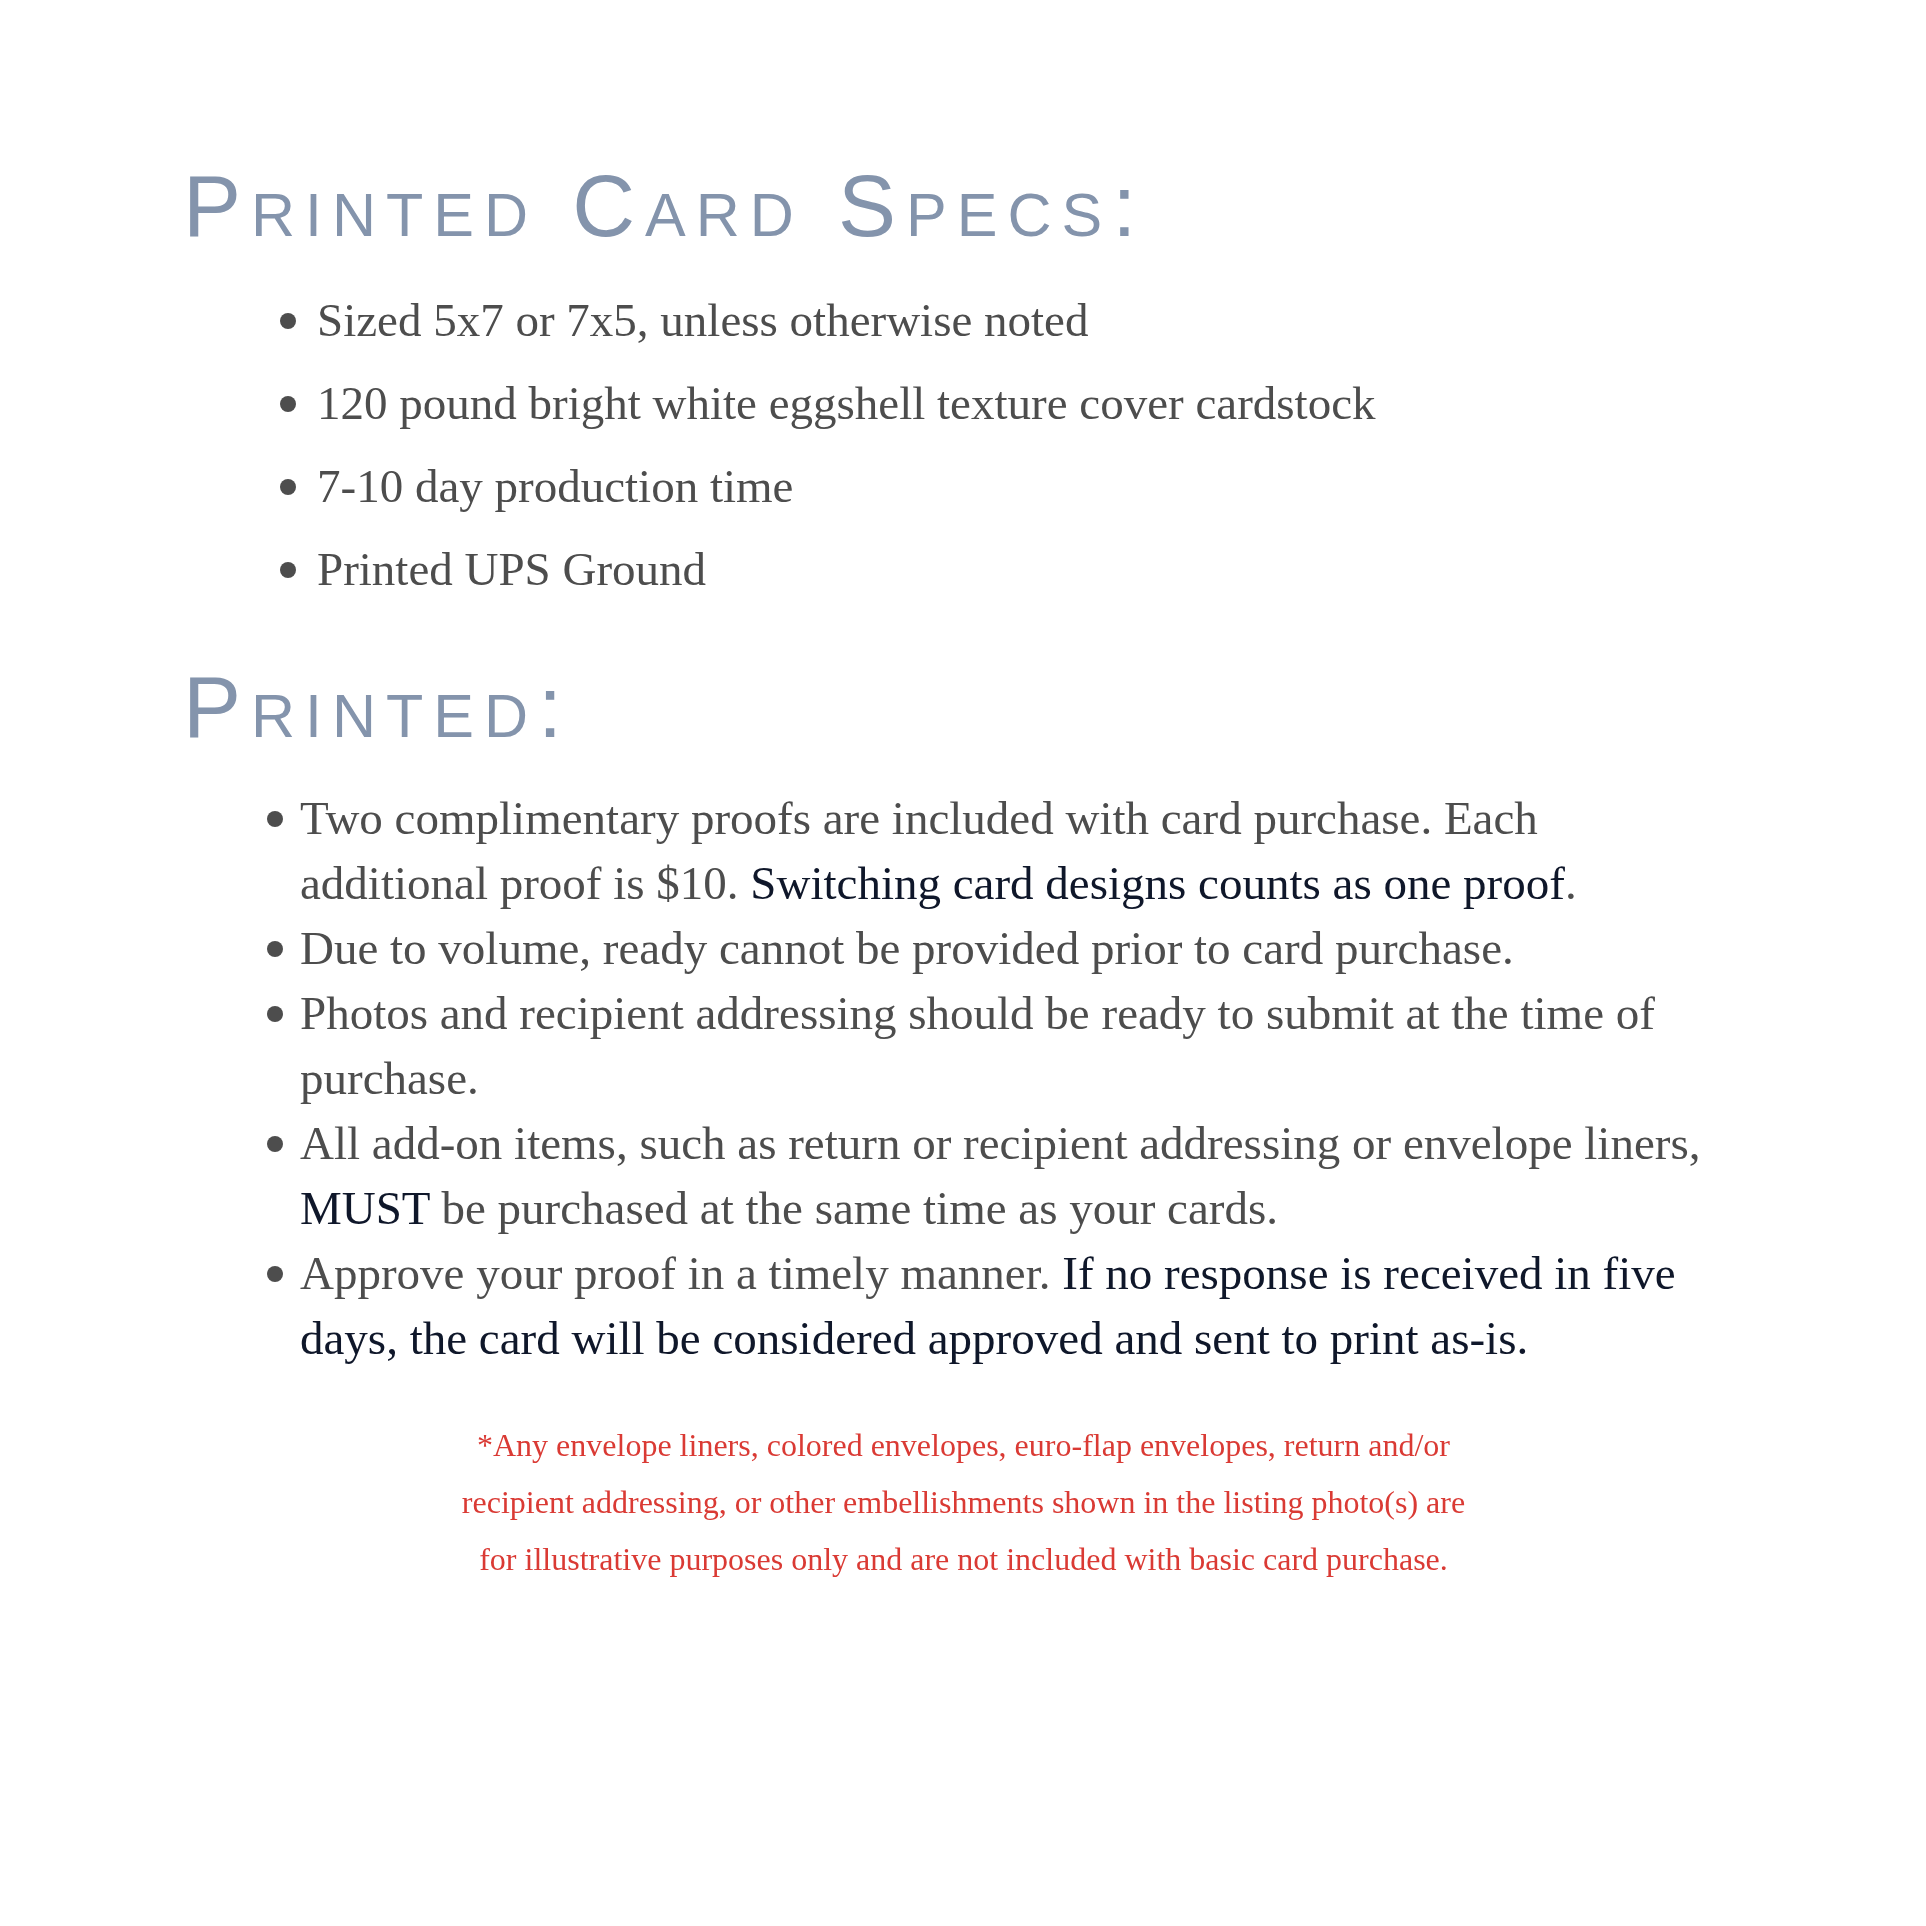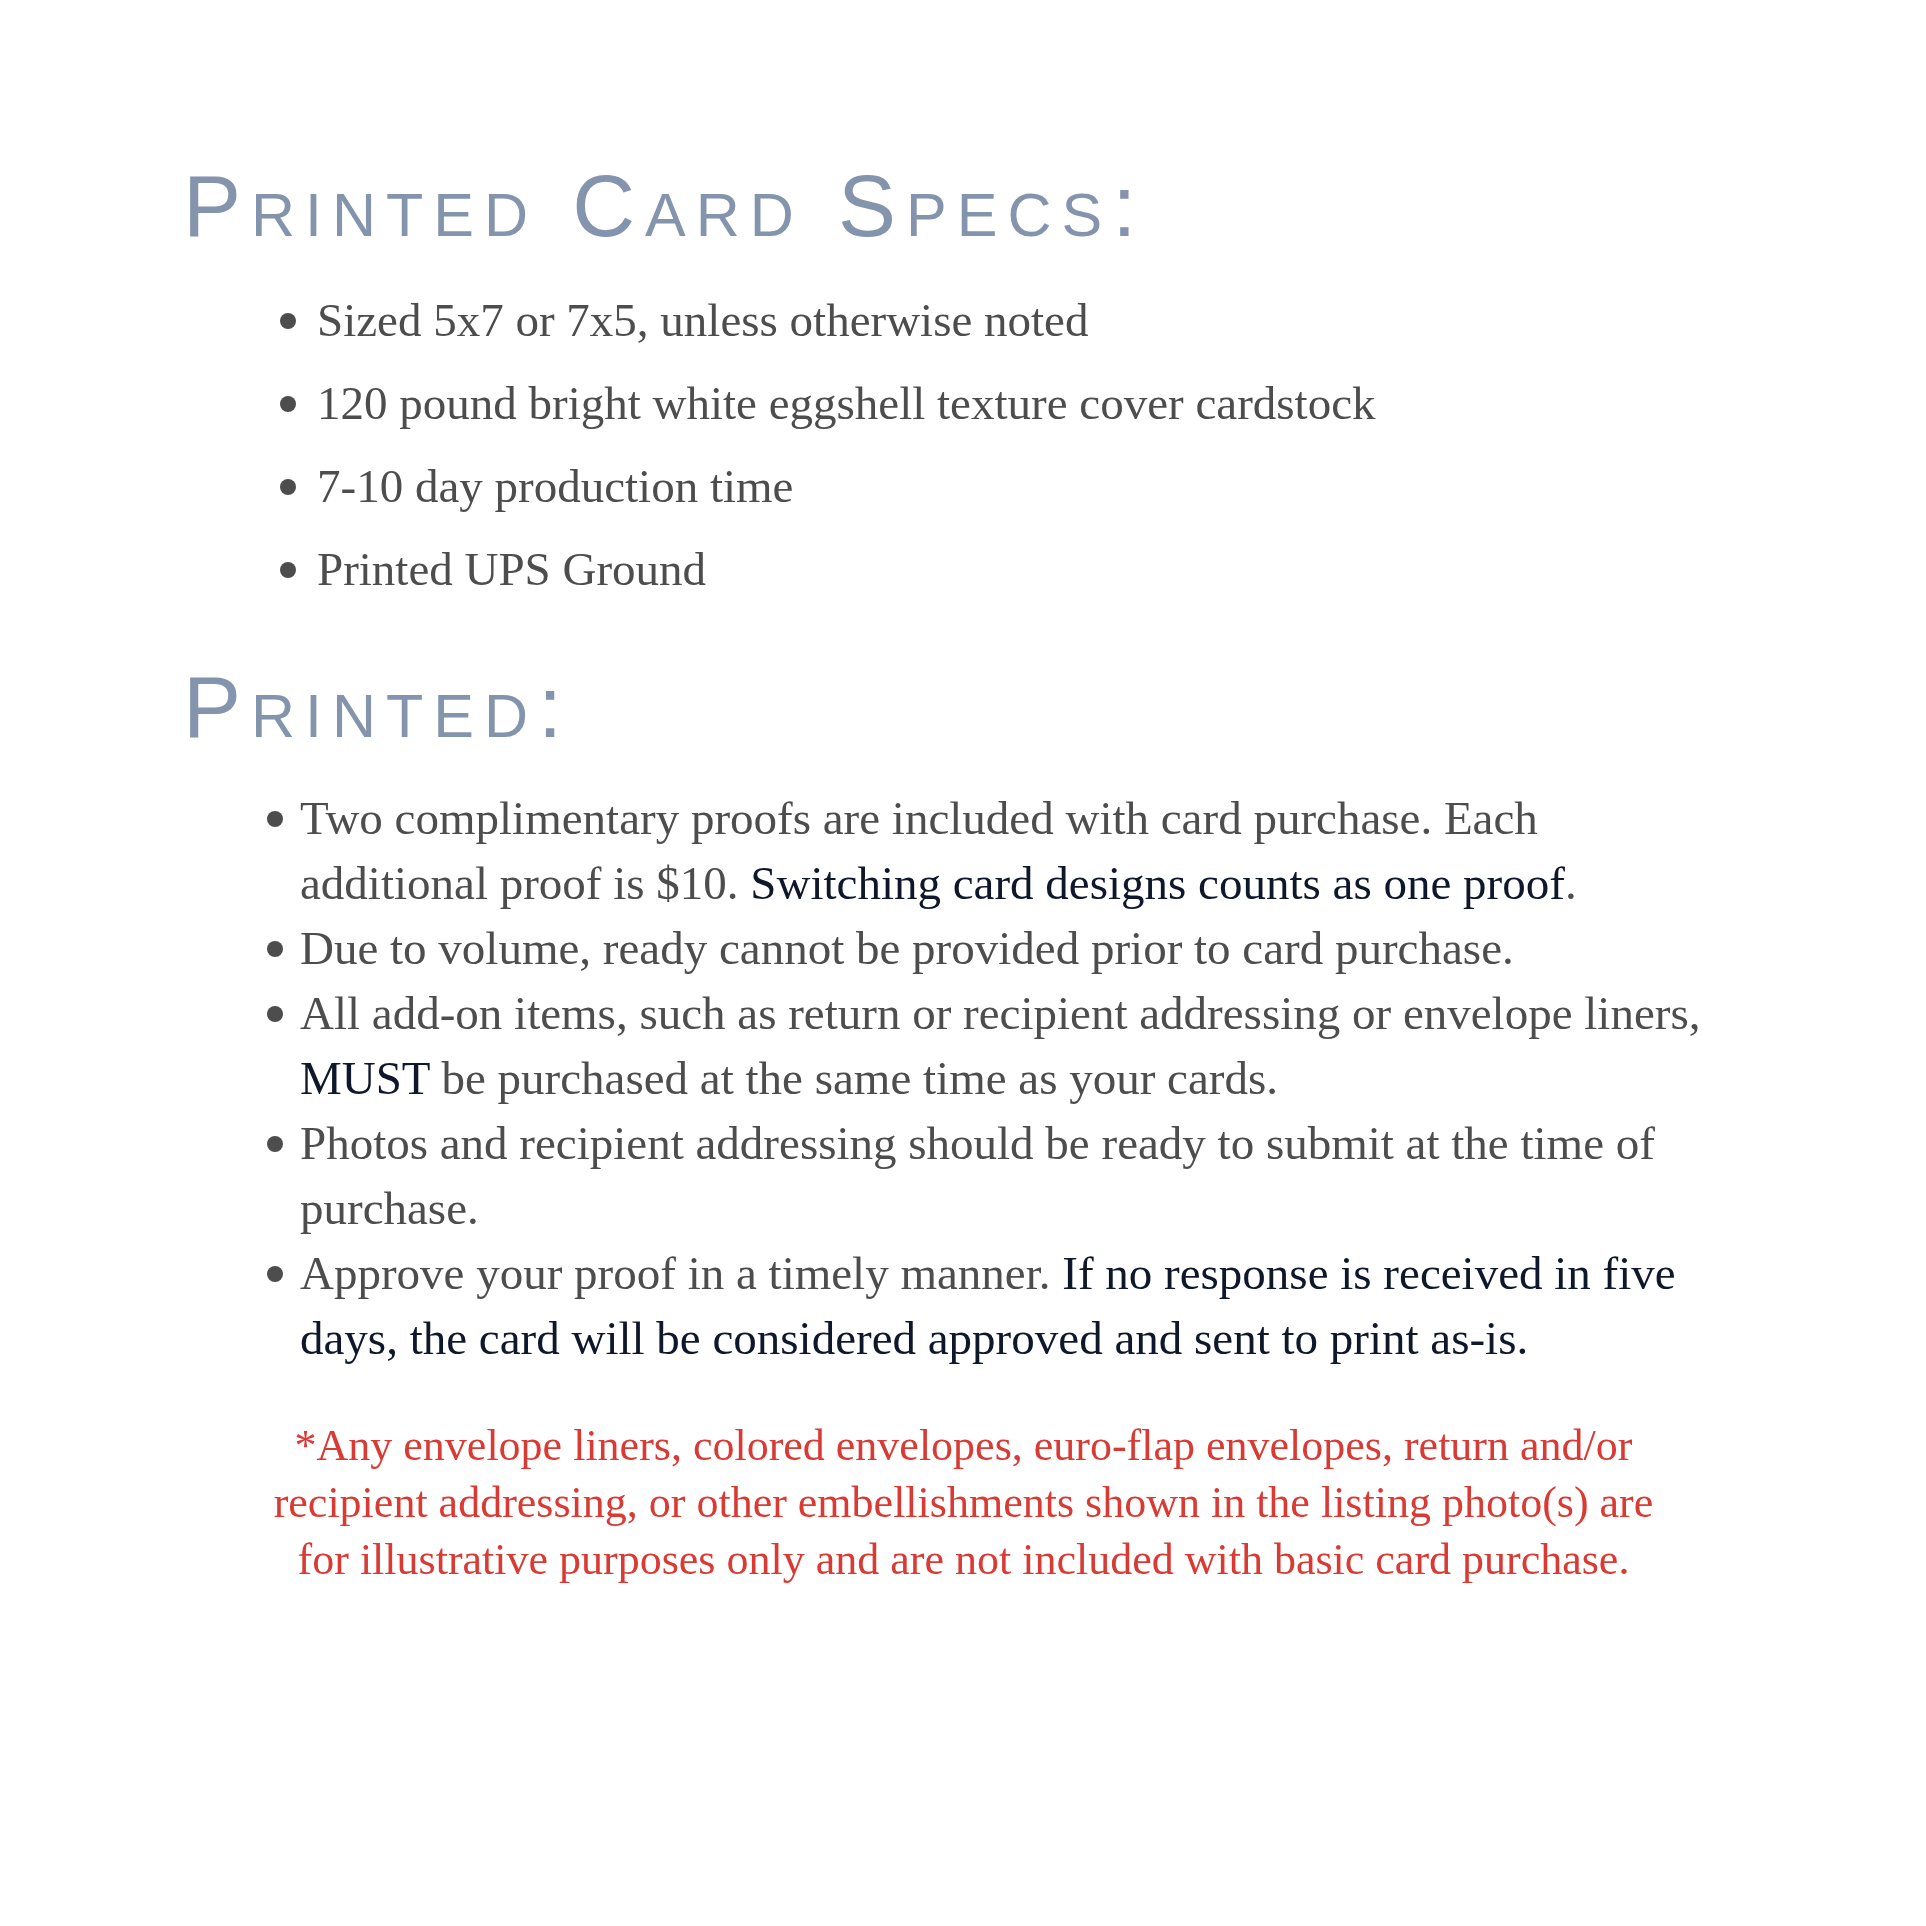--- a/index.html
+++ b/index.html
@@ -72,21 +72,21 @@
   ul.specs .bullet { left: 89px; top: 26px; }
   ul.policies .bullet { left: 76px; top: 25px; }
   .b {
     font-weight: normal;
     color: #0f172a;
   }
   .footnote {
     margin-top: 46px;
     text-align: center;
     color: #da3a34;
-    font-size: 44px;
+    font-size: 32px;
     line-height: 57px;
     padding: 0 89px;
   }
 </style>
 </head>
 <body>
 
 <div class="page">
   <div class="main">
 
@@ -117,25 +117,25 @@
       <li>
         <span class="bullet"></span>
         <span>Two complimentary proofs are included with card purchase. Each additional proof is $10. </span><span class="b">Switching card designs counts as one proof</span><span>.</span>
       </li>
       <li>
         <span class="bullet"></span>
         <span>Due to volume, ready cannot be provided prior to card purchase.</span>
       </li>
       <li>
         <span class="bullet"></span>
-        <span>All add-on items, such as return or recipient addressing or envelope liners, </span><span class="b">MUST</span><span> be purchased at the same time as your cards.</span>
+        <span>Photos and recipient addressing should be ready to submit at the time of purchase.</span>
       </li>
       <li>
         <span class="bullet"></span>
-        <span>Photos and recipient addressing should be ready to submit at the time of purchase.</span>
+        <span>All add-on items, such as return or recipient addressing or envelope liners, </span><span class="b">MUST</span><span> be purchased at the same time as your cards.</span>
       </li>
       <li>
         <span class="bullet"></span>
         <span>Approve your proof in a timely manner. </span><span class="b">If no response is received in five days, the card will be considered approved and sent to print as-is.</span>
       </li>
     </ul>
 
   </div>
 
   <div class="footnote">

